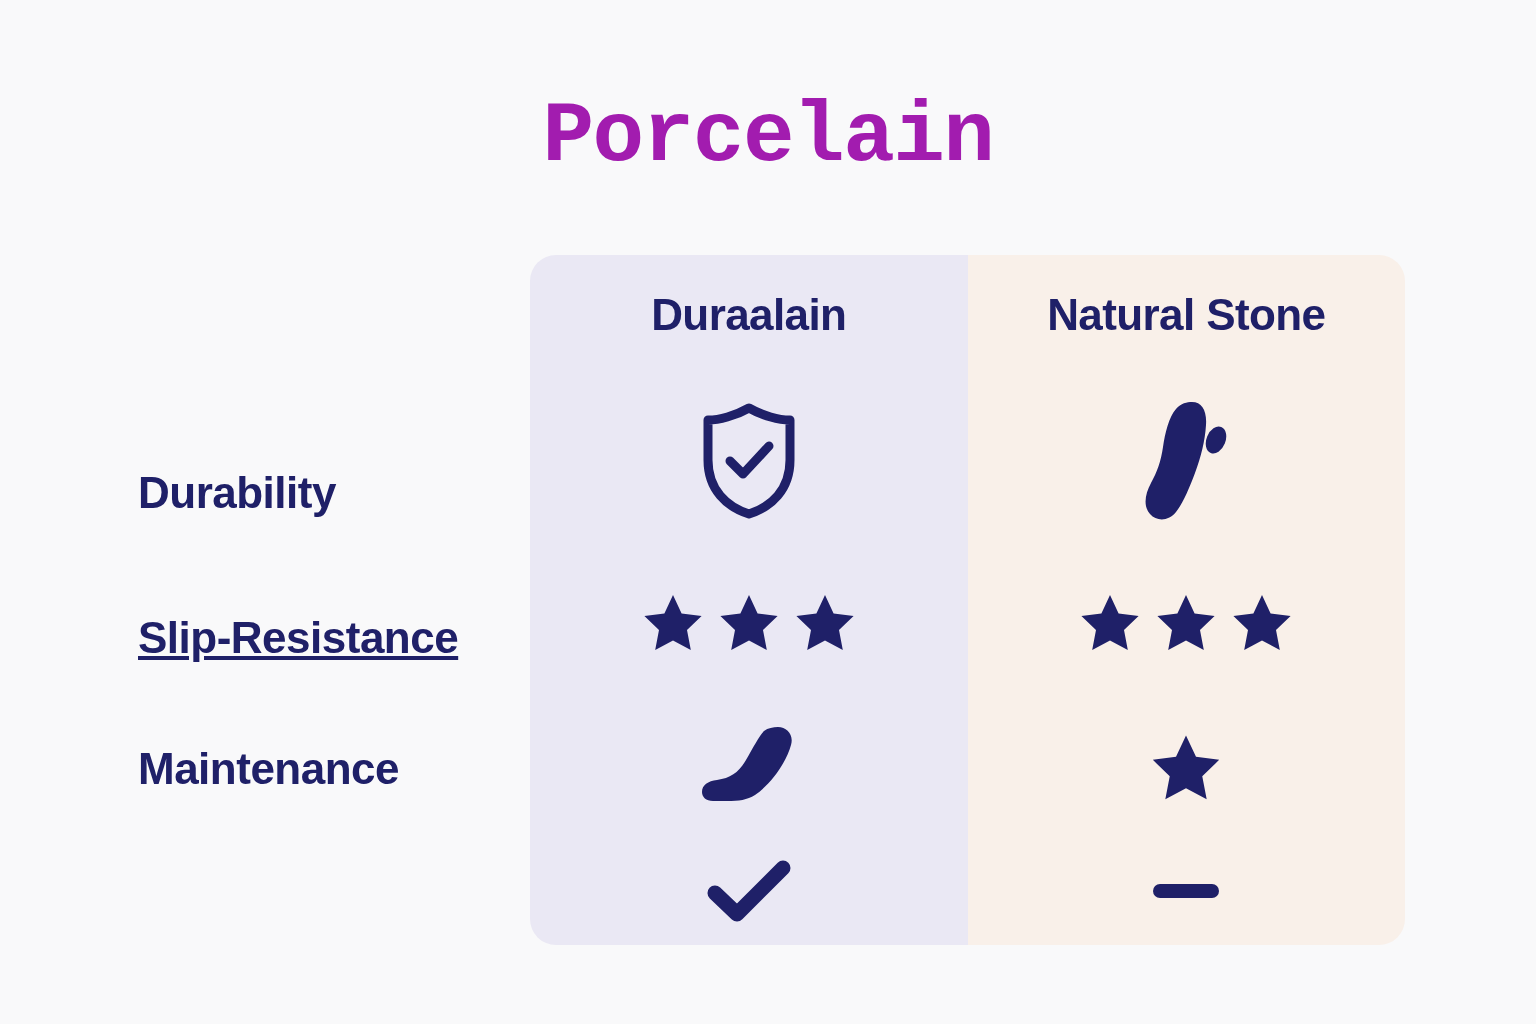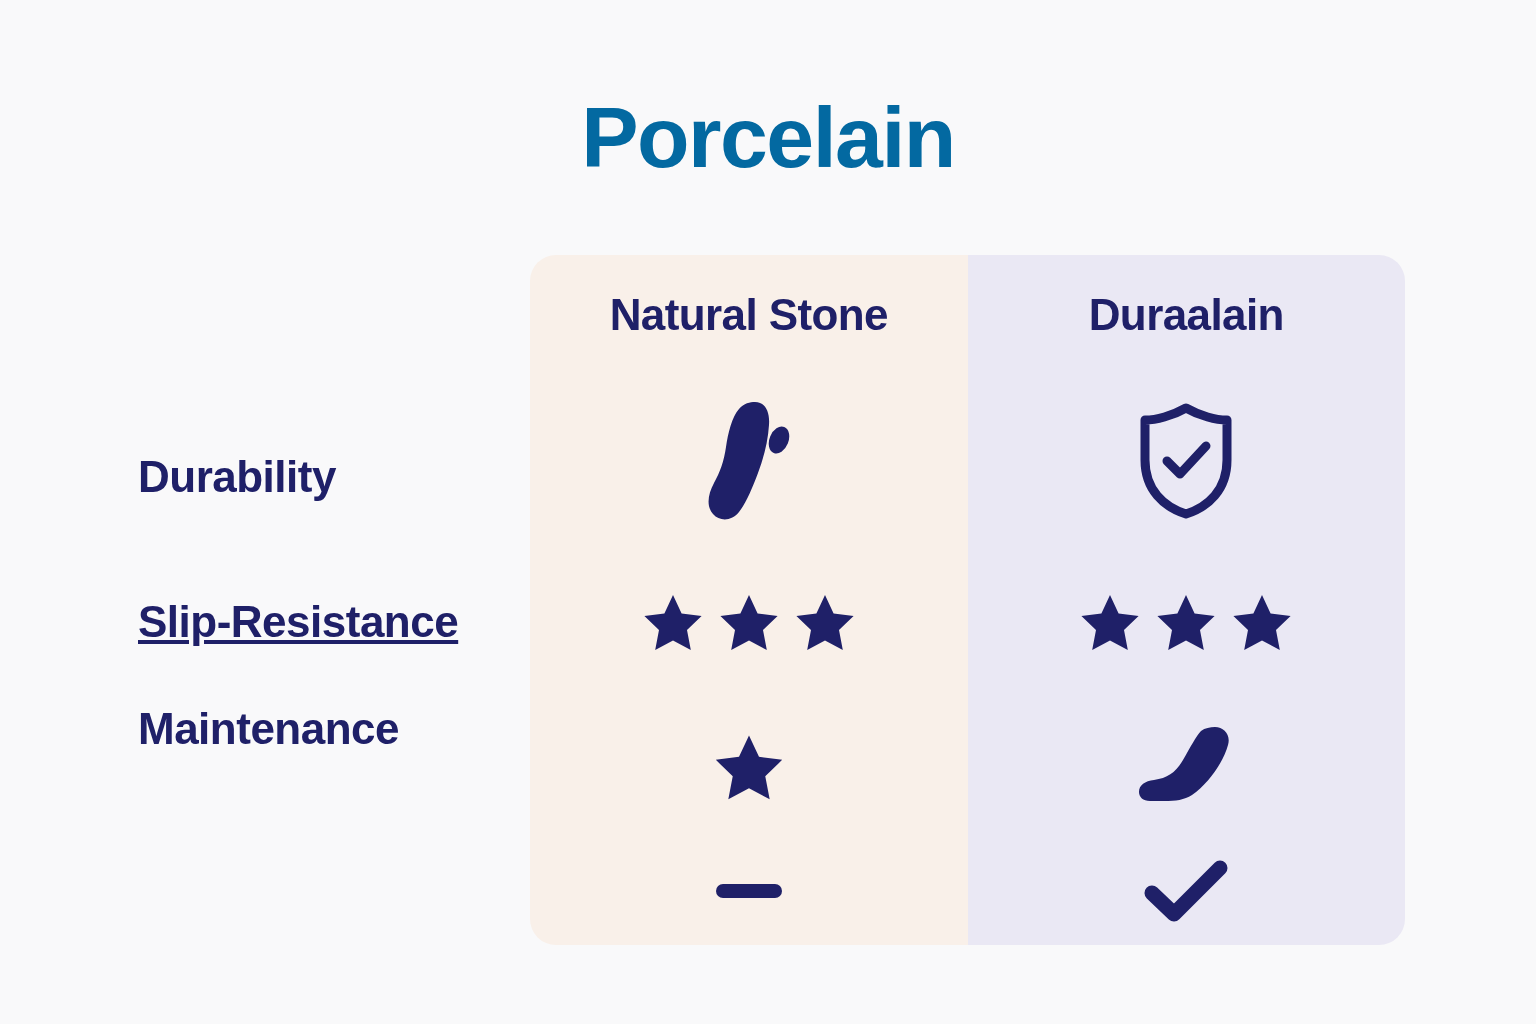--- a/index.html
+++ b/index.html
@@ -17,23 +17,24 @@
   }
 
   #page-title {
     position: absolute;
     top: 92px;
     left: 0;
     width: 1536px;
     text-align: center;
     font-size: 86px;
     font-weight: 700;
-    color: #0369a1;
+    color: #a21caf;
     letter-spacing: -1.5px;
     line-height: 1.05;
+    font-family: Liberation Mono, monospace;
   }
 
   
   #compare-panel {
     position: absolute;
     left: 530px;
     top: 255px;
     width: 875px;
     height: 690px;
     border-radius: 26px;
@@ -88,38 +89,83 @@
   .row-label {
     position: absolute;
     right: 1002px;      
     text-align: left;
     left: 138px;
     font-size: 44px;
     font-weight: 700;
     color: #1F2068;
     letter-spacing: -0.5px;
     white-space: nowrap;
+    margin-top: 16px;
   }
   #row-label-0 { top: 452px; }
   #row-label-1 { top: 597px; text-decoration: underline; }
-  #row-label-2 { top: 704px; }
+  #row-label-2 { top: 728px; }
 </style>
 </head>
 <body>
 
 <div id="page-title">Porcelain</div>
 
 <div class="row-label" id="row-label-0">Durability</div>
 
 <div class="row-label" id="row-label-1">Slip-Resistance</div>
 
 <div class="row-label" id="row-label-2">Maintenance</div>
 
 <div id="compare-panel">
 
+  <div class="panel-col col-a">
+
+    <div class="col-header">Duraalain</div>
+
+    <div class="cell r1">
+      <span>
+        <svg width="104" height="118" viewBox="0 0 104 118" aria-hidden="true">
+          <path class="nav-stroke" stroke-width="9" stroke-linejoin="round" stroke-linecap="round" d="M52 6 C38 14 22 18 11 18 L11 58 C11 88 30 105 52 112 C74 105 93 88 93 58 L93 18 C82 18 66 14 52 6 Z"></path>
+          <path class="nav-stroke" stroke-width="9" stroke-linecap="round" stroke-linejoin="round" d="M33 59 L46 72 L72 44"></path>
+        </svg>
+      </span>
+    </div>
+
+    <div class="cell r2">
+      <div class="stars">
+        <svg width="62" height="60" viewBox="0 0 62 60" aria-hidden="true">
+          <path class="nav" d="M31 2 L39.6 20.4 L59.6 23 L45 37.1 L48.8 57 L31 47.4 L13.2 57 L17 37.1 L2.4 23 L22.4 20.4 Z"></path>
+        </svg>
+        <svg width="62" height="60" viewBox="0 0 62 60" aria-hidden="true">
+          <path class="nav" d="M31 2 L39.6 20.4 L59.6 23 L45 37.1 L48.8 57 L31 47.4 L13.2 57 L17 37.1 L2.4 23 L22.4 20.4 Z"></path>
+        </svg>
+        <svg width="62" height="60" viewBox="0 0 62 60" aria-hidden="true">
+          <path class="nav" d="M31 2 L39.6 20.4 L59.6 23 L45 37.1 L48.8 57 L31 47.4 L13.2 57 L17 37.1 L2.4 23 L22.4 20.4 Z"></path>
+        </svg>
+      </div>
+    </div>
+
+    <div class="cell r3">
+      <span>
+        <svg width="96" height="88" viewBox="0 0 96 88" aria-hidden="true">
+          <path class="nav" d="M77 5 C86 5 93 13 90 23 C85 41 70 62 54 73 C46 78 38 79 26 79 L12 79 C5 79 1 75 1 70 C1 63 7 59 16 58 C30 56 38 50 45 38 C52 26 58 14 63 9 C67 6 72 5 77 5 Z"></path>
+        </svg>
+      </span>
+    </div>
+
+    <div class="cell r4">
+      <span>
+        <svg width="88" height="66" viewBox="0 0 88 66" aria-hidden="true">
+          <path class="nav-stroke" stroke-width="15" stroke-linecap="round" stroke-linejoin="round" d="M10 35 L32 56 L78 10"></path>
+        </svg>
+      </span>
+    </div>
+  </div>
+
   <div class="panel-col col-b">
 
     <div class="col-header">Natural Stone</div>
 
     <div class="cell r1">
       <span>
         <svg width="86" height="124" viewBox="0 0 86 124" aria-hidden="true">
           <path class="nav" d="M49 3 C59 3 64 12 63 26 C62 42 58 58 52 74 C46 90 40 104 33 113 C26 122 14 123 7 115 C0 107 2 95 8 84 C14 73 18 62 20 48 C22 34 26 18 33 10 C38 4 44 3 49 3 Z"></path>
           <ellipse class="nav" cx="73" cy="41" rx="9.5" ry="14" transform="rotate(22 73 41)"></ellipse>
         </svg>
@@ -150,57 +196,13 @@
 
     <div class="cell r4">
       <span>
         <svg width="88" height="30" viewBox="0 0 88 30" aria-hidden="true">
           <rect class="nav" x="11" y="8" width="66" height="14" rx="7"></rect>
         </svg>
       </span>
     </div>
   </div>
 
-  <div class="panel-col col-a">
-
-    <div class="col-header">Duraalain</div>
-
-    <div class="cell r1">
-      <span>
-        <svg width="104" height="118" viewBox="0 0 104 118" aria-hidden="true">
-          <path class="nav-stroke" stroke-width="9" stroke-linejoin="round" stroke-linecap="round" d="M52 6 C38 14 22 18 11 18 L11 58 C11 88 30 105 52 112 C74 105 93 88 93 58 L93 18 C82 18 66 14 52 6 Z"></path>
-          <path class="nav-stroke" stroke-width="9" stroke-linecap="round" stroke-linejoin="round" d="M33 59 L46 72 L72 44"></path>
-        </svg>
-      </span>
-    </div>
-
-    <div class="cell r2">
-      <div class="stars">
-        <svg width="62" height="60" viewBox="0 0 62 60" aria-hidden="true">
-          <path class="nav" d="M31 2 L39.6 20.4 L59.6 23 L45 37.1 L48.8 57 L31 47.4 L13.2 57 L17 37.1 L2.4 23 L22.4 20.4 Z"></path>
-        </svg>
-        <svg width="62" height="60" viewBox="0 0 62 60" aria-hidden="true">
-          <path class="nav" d="M31 2 L39.6 20.4 L59.6 23 L45 37.1 L48.8 57 L31 47.4 L13.2 57 L17 37.1 L2.4 23 L22.4 20.4 Z"></path>
-        </svg>
-        <svg width="62" height="60" viewBox="0 0 62 60" aria-hidden="true">
-          <path class="nav" d="M31 2 L39.6 20.4 L59.6 23 L45 37.1 L48.8 57 L31 47.4 L13.2 57 L17 37.1 L2.4 23 L22.4 20.4 Z"></path>
-        </svg>
-      </div>
-    </div>
-
-    <div class="cell r3">
-      <span>
-        <svg width="96" height="88" viewBox="0 0 96 88" aria-hidden="true">
-          <path class="nav" d="M77 5 C86 5 93 13 90 23 C85 41 70 62 54 73 C46 78 38 79 26 79 L12 79 C5 79 1 75 1 70 C1 63 7 59 16 58 C30 56 38 50 45 38 C52 26 58 14 63 9 C67 6 72 5 77 5 Z"></path>
-        </svg>
-      </span>
-    </div>
-
-    <div class="cell r4">
-      <span>
-        <svg width="88" height="66" viewBox="0 0 88 66" aria-hidden="true">
-          <path class="nav-stroke" stroke-width="15" stroke-linecap="round" stroke-linejoin="round" d="M10 35 L32 56 L78 10"></path>
-        </svg>
-      </span>
-    </div>
-  </div>
-
 </div>
 
 </body></html>

